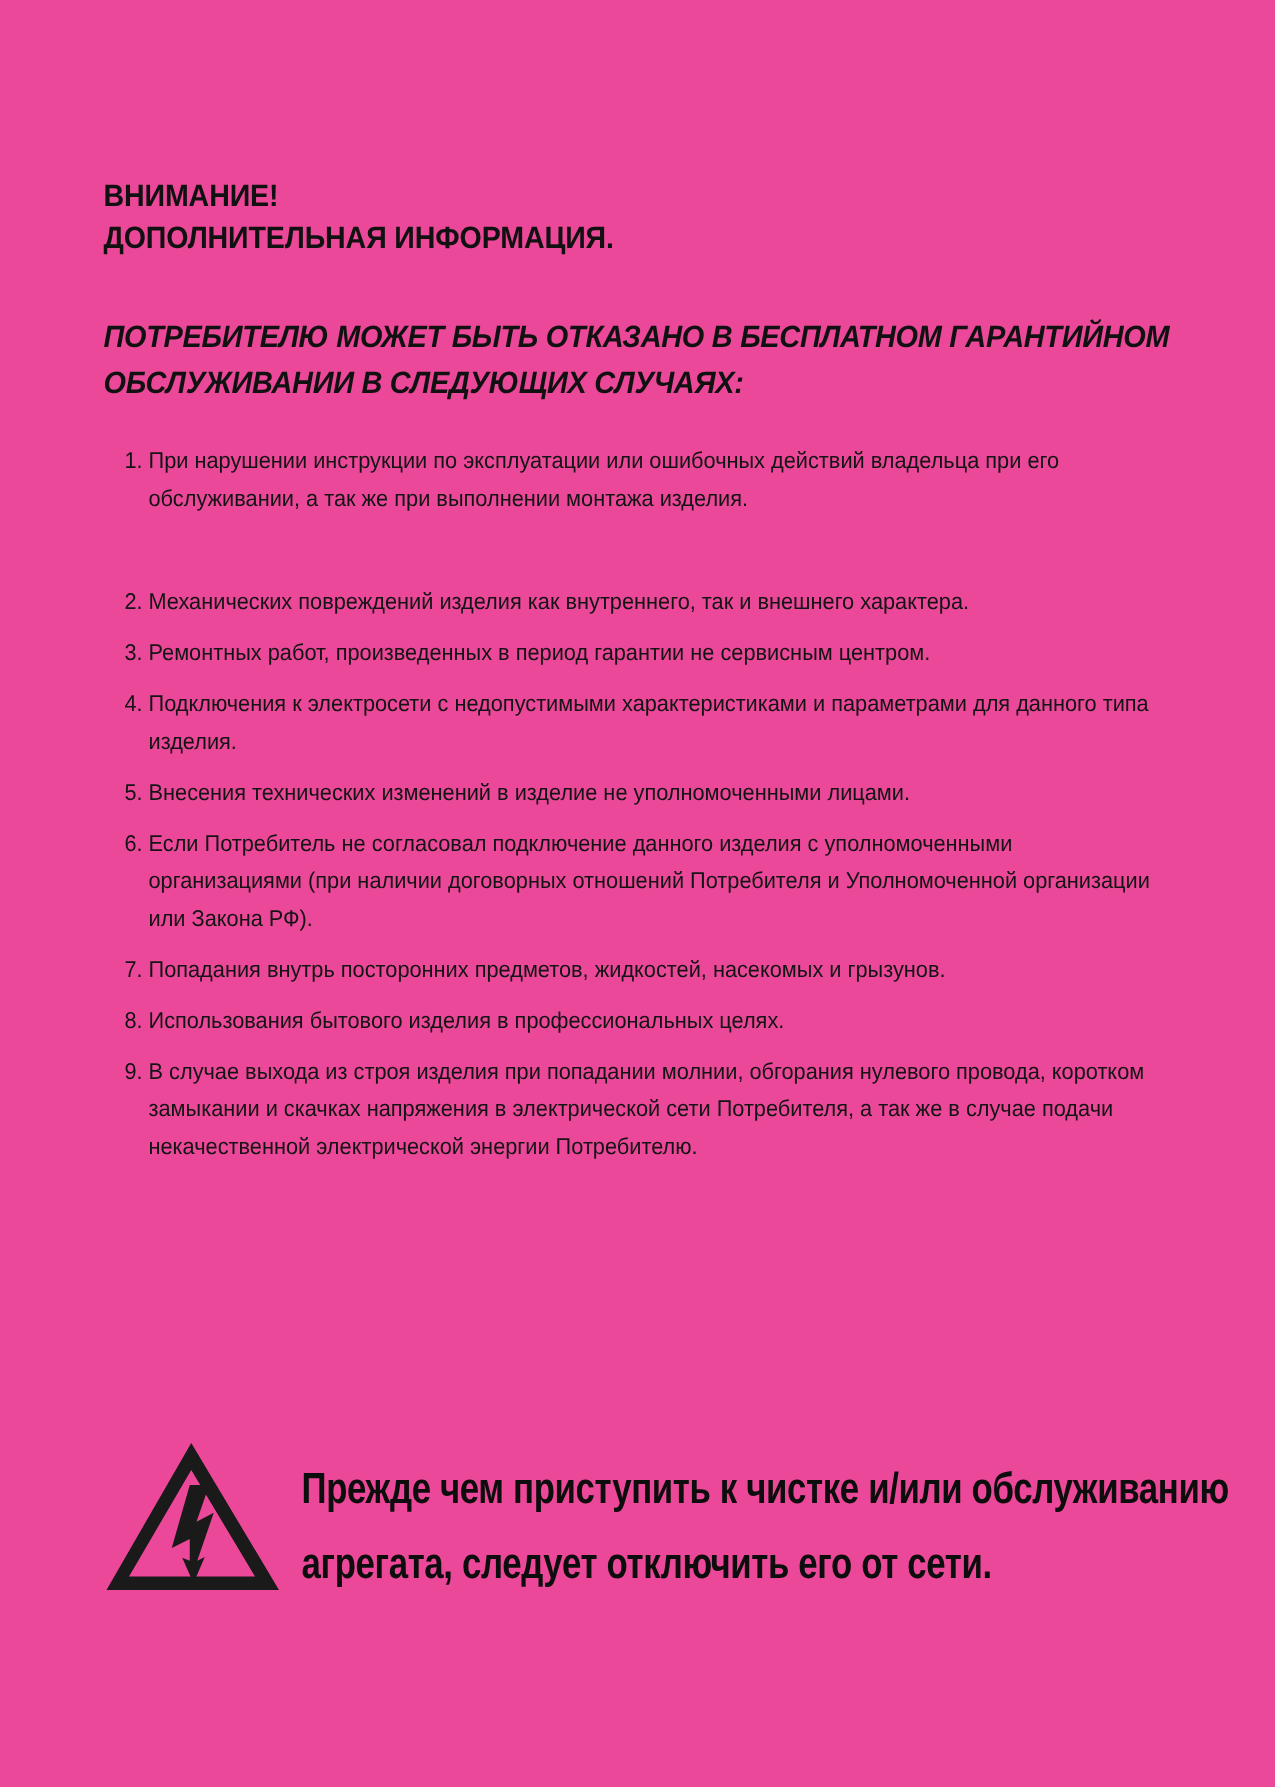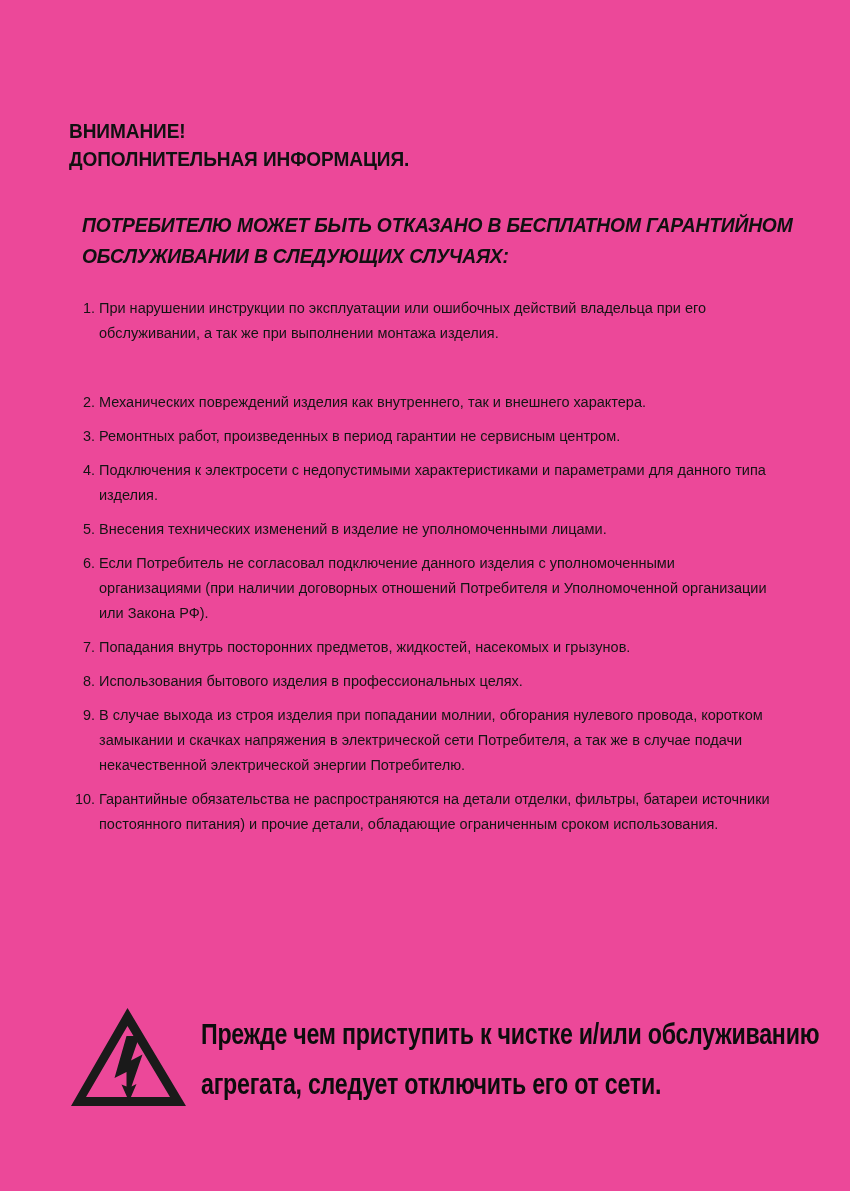--- a/index.html
+++ b/index.html
@@ -33,21 +33,21 @@
     line-height: 28px;
     color: #111111;
     transform: scaleX(0.93);
     transform-origin: left center;
     white-space: nowrap;
   }
 
   
   .heading-block-2 {
     position: absolute;
-    left: 82px;
+    left: 69px;
     top: 209px;
     width: 760px;
   }
   .heading-line-em {
     font-size: 20.5px;
     font-weight: bold;
     font-style: italic;
     letter-spacing: -0.2px;
     line-height: 31px;
     color: #111111;
@@ -89,24 +89,24 @@
     color: #141414;
     transform: scaleX(0.955);
     transform-origin: left top;
     width: 104.7%;
   }
 
   
   .warning-band {
     position: absolute;
     left: 69px;
-    top: 1000px;
+    top: 954px;
     width: 770px;
     display: flex;
-    align-items: center;
+    align-items: flex-end;
   }
   .hazard-icon {
     flex: 0 0 auto;
     width: 120px;
     height: 108px;
     margin-top: 6px;
   }
   .hazard-icon svg {
     display: block;
   }
@@ -181,24 +181,20 @@
     <div class="clause">
       <div class="clause-num">8.</div>
       <div class="clause-text">Использования бытового изделия в профессиональных целях.</div>
     </div>
 
     <div class="clause">
       <div class="clause-num">9.</div>
       <div class="clause-text">В случае выхода из строя  изделия при попадании молнии,  обгорания  нулевого провода, коротком замыкании и скачках напряжения в электрической сети Потребителя, а так же в случае подачи некачественной электрической энергии Потребителю.</div>
     </div>
 
-    <div class="clause">
-      <div class="clause-num">10.</div>
-      <div class="clause-text">Гарантийные обязательства не распространяются на детали отделки, фильтры, батареи источники постоянного питания)  и  прочие детали, обладающие ограниченным сроком использования.</div>
-    </div>
 
 
 
 
   </div>
 
   <div class="warning-band">
 
     <div class="hazard-icon">
       <svg width="120" height="108" viewBox="0 0 120 108" xmlns="http://www.w3.org/2000/svg">

